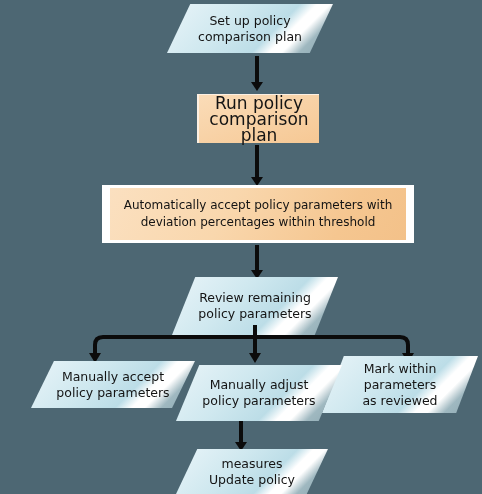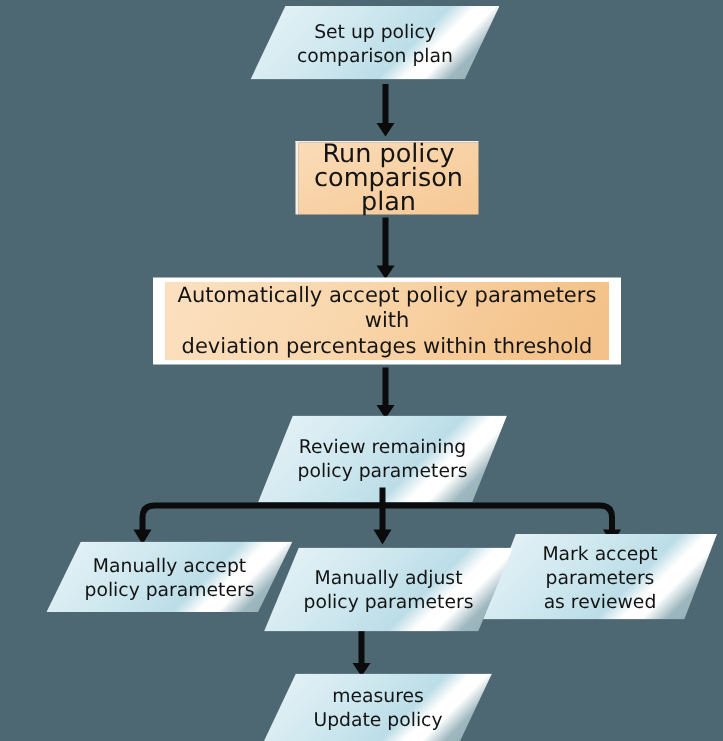--- a/index.html
+++ b/index.html
@@ -72,23 +72,24 @@
     background: #ffffff;
     display: flex;
     align-items: center;
     justify-content: center;
   }
   .framed .proc-inner {
     width: 296px;
     height: 52px;
     display: flex;
     align-items: center;
+    justify-content: center;
     text-align: center;
     color: #141414;
-    font-size: 14px;
+    font-size: 12px;
     line-height: 17px;
     background: linear-gradient(120deg, #fbe0c0 0%, #f9d7ad 40%, #f5c690 78%, #f3c189 100%);
   }
 
   
   .conn {
     position: absolute;
     pointer-events: none;
   }
   .vline {
@@ -177,21 +178,21 @@
 
   <div class="node para" style="left:176px; top:365px; width:166px; height:56px; z-index:2;">
     <div class="txt">
       <div>Manually adjust</div>
       <div>policy parameters</div>
     </div>
   </div>
 
   <div class="node para" style="left:322px; top:356px; width:156px; height:57px; z-index:1;">
     <div class="txt">
-      <div>Mark accept</div>
+      <div>Mark within</div>
       <div>parameters</div>
       <div>as reviewed</div>
     </div>
   </div>
 
   <div class="conn" style="left:0; top:0; width:482px; height:494px;">
     <div class="vline" style="left:239px; top:410px; height:34px;"></div>
     <div class="arrowhead" style="left:235px; top:442px;"></div>
   </div>
 

